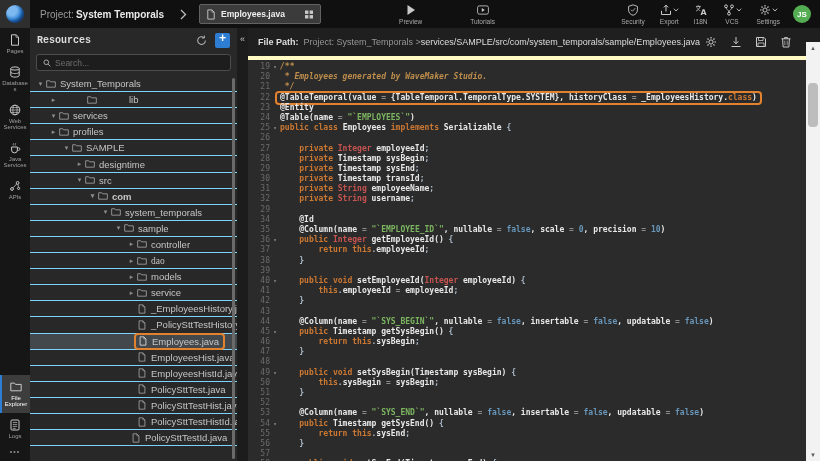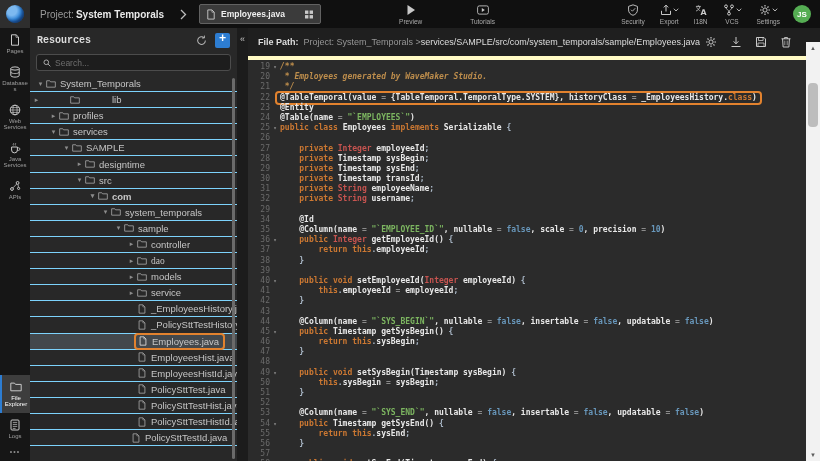--- a/index.html
+++ b/index.html
@@ -352,46 +352,46 @@
     <div class="tree">
       <div class="tree-row" style="padding-left: 6px;">
           <span class="tr-arrow">▾</span>
           <span class="tr-icn">
             <svg viewBox="0 0 12 10">
               <path d="M.8 1.1h3.7l1 1.3h5.7v6.4H.8z" fill="none" stroke="currentColor"></path>
             </svg>
           </span>
           <span class="tr-lbl">System_Temporals</span>
         </div>
-        <div class="tree-row" style="padding-left: 2px; gap: 28px;">
+        <div class="tree-row" style="padding-left: 19px; gap: 28px;">
           <span class="tr-arrow">▸</span>
           <span class="tr-icn">
             <svg viewBox="0 0 12 10">
               <path d="M.8 1.1h3.7l1 1.3h5.7v6.4H.8z" fill="none" stroke="currentColor"></path>
             </svg>
           </span>
           <span class="tr-lbl">lib</span>
+        </div>
+        <div class="tree-row" style="padding-left: 19px;">
+          <span class="tr-arrow">▾</span>
+          <span class="tr-icn">
+            <svg viewBox="0 0 12 10">
+              <path d="M.8 1.1h3.7l1 1.3h5.7v6.4H.8z" fill="none" stroke="currentColor"></path>
+            </svg>
+          </span>
+          <span class="tr-lbl">services</span>
         </div>
         <div class="tree-row" style="padding-left: 19px;">
           <span class="tr-arrow">▸</span>
           <span class="tr-icn">
             <svg viewBox="0 0 12 10">
               <path d="M.8 1.1h3.7l1 1.3h5.7v6.4H.8z" fill="none" stroke="currentColor"></path>
             </svg>
           </span>
           <span class="tr-lbl">profiles</span>
-        </div>
-        <div class="tree-row" style="padding-left: 19px;">
-          <span class="tr-arrow">▾</span>
-          <span class="tr-icn">
-            <svg viewBox="0 0 12 10">
-              <path d="M.8 1.1h3.7l1 1.3h5.7v6.4H.8z" fill="none" stroke="currentColor"></path>
-            </svg>
-          </span>
-          <span class="tr-lbl">services</span>
         </div>
         <div class="tree-row" style="padding-left: 32px;">
           <span class="tr-arrow">▾</span>
           <span class="tr-icn">
             <svg viewBox="0 0 12 10">
               <path d="M.8 1.1h3.7l1 1.3h5.7v6.4H.8z" fill="none" stroke="currentColor"></path>
             </svg>
           </span>
           <span class="tr-lbl">SAMPLE</span>
         </div>

